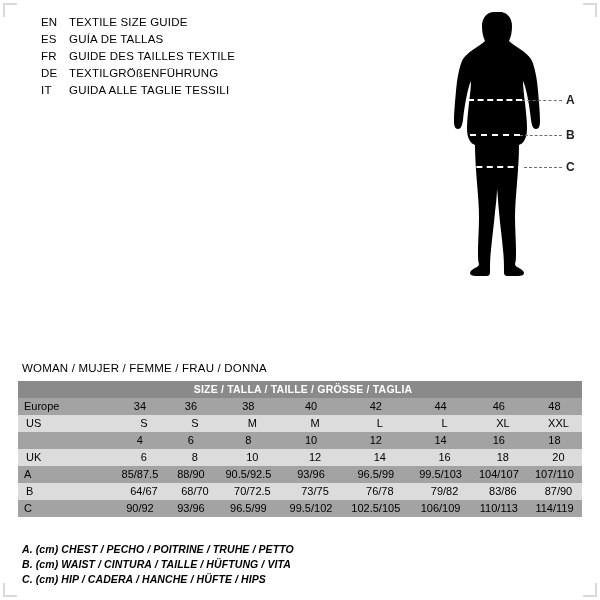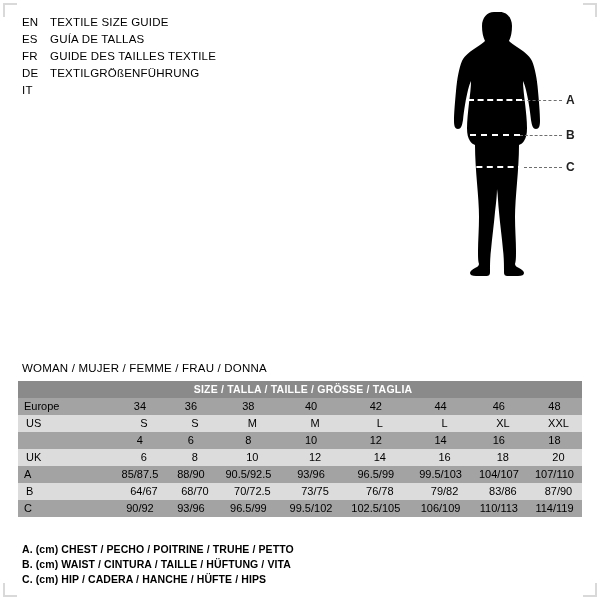--- a/index.html
+++ b/index.html
@@ -10,21 +10,21 @@
     color:#000000;
     -webkit-font-smoothing:antialiased;
     position:relative;
     overflow:hidden;
   }
   .page{position:relative;width:600px;height:600px;}
 
   
   .titles{position:absolute;left:22px;top:14px;width:300px;}
   .title-row{display:flex;align-items:flex-start;line-height:17px;height:17px;}
-  .title-lang{width:28px;font-size:11.5px;letter-spacing:0.2px;}
+  .title-lang{width:28px;font-size:11.5px;letter-spacing:0.2px;margin-left:19px;}
   .title-text{font-size:11.5px;letter-spacing:0.2px;}
 
   
   .figure{position:absolute;left:430px;top:8px;width:130px;height:360px;}
   .figure svg{display:block;}
 
   .measure-line{position:absolute;height:0;border-top:2px dashed #ffffff;}
   .lead-line{position:absolute;height:0;border-top:1px dashed #6e6e6e;}
   .lead-label{position:absolute;font-size:12px;font-weight:bold;color:#222;}
 
@@ -46,21 +46,21 @@
   }
   .table tr.header td{
     background:#8a8a8a;color:#ffffff;font-weight:bold;
     text-align:center;padding-left:6px;font-size:10.5px;letter-spacing:0.2px;
   }
   .table td.rowlabel{text-align:left;padding-left:6px;width:88px;}
   .table tr.shade td{background:#dcdcdc;padding-left:8px;}
   .table tr.plain td{background:#a3a3a3;}
 
   
-  .notes{position:absolute;left:22px;top:542px;}
+  .notes{position:absolute;left:22px;top:542px;font-style:italic;}
   .note{font-size:10.5px;font-weight:bold;line-height:15px;letter-spacing:0.1px;}
 
   
   .corner{position:absolute;width:12px;height:12px;}
   .c-tl{left:3px;top:3px;border-left:2px solid #d9d9d9;border-top:2px solid #d9d9d9;}
   .c-tr{right:3px;top:3px;border-right:2px solid #d9d9d9;border-top:2px solid #d9d9d9;}
   .c-bl{left:3px;bottom:3px;border-left:2px solid #d9d9d9;border-bottom:2px solid #d9d9d9;}
   .c-br{right:3px;bottom:3px;border-right:2px solid #d9d9d9;border-bottom:2px solid #d9d9d9;}
 </style>
 </head>
@@ -85,20 +85,21 @@
     <div class="title-row">
       <span class="title-lang">FR</span>
       <span class="title-text">GUIDE DES TAILLES TEXTILE</span>
     </div>
     <div class="title-row">
       <span class="title-lang">DE</span>
       <span class="title-text">TEXTILGRÖßENFÜHRUNG</span>
     </div>
     <div class="title-row">
       <span class="title-lang">IT</span>
+      <span class="title-text">GUIDA ALLE TAGLIE TESSILI</span>
     </div>
   </div>
 
   <div class="figure">
     <svg width="130" height="360" viewBox="0 0 130 360">
       <path fill="#000000" d="
         M64,4
         c-7,0 -12,6 -12,14
         c0,6 1,11 3,15
         c-2,2 -5,4 -8,6

